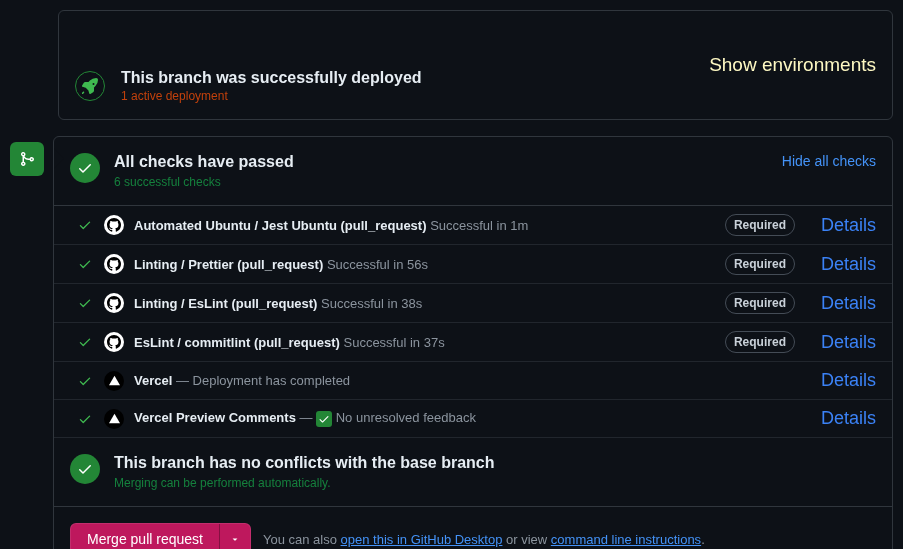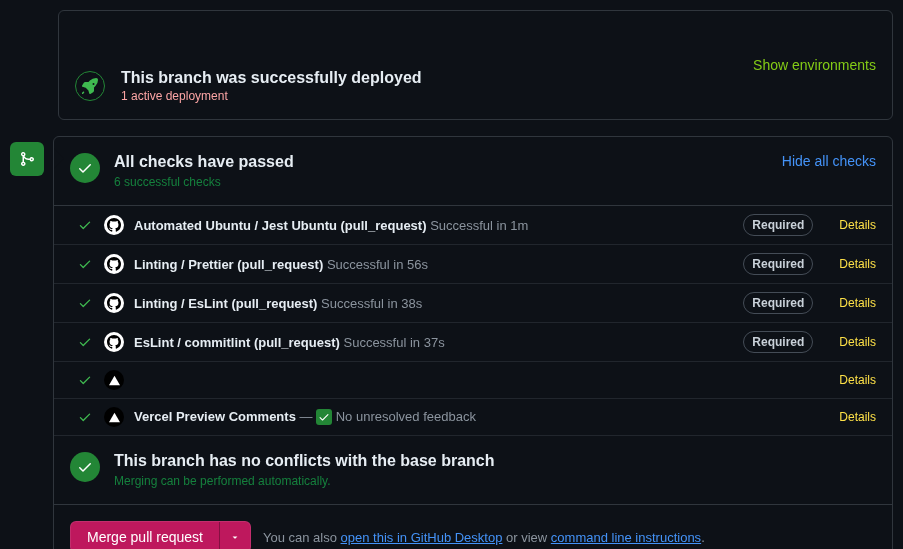--- a/index.html
+++ b/index.html
@@ -22,22 +22,22 @@
     justify-content: space-between;
   }
   .deploy-left { display: flex; align-items: center; gap: 16px; margin-top: 42px; }
   .rocket-circle {
     width: 30px; height: 30px; border-radius: 50%;
     border: 1px solid #238636;
     display: flex; align-items: center; justify-content: center;
     color: #3fb950;
   }
   .deploy-title { font-weight: 600; color: #e6edf3; font-size: 16px; }
-  .deploy-sub { color: #fca5a5; font-size: 12px; margin-top: 2px; }
-  .show-env { color: #84cc16; font-size: 14px; cursor: pointer; }
+  .deploy-sub { color: #c2410c; font-size: 12px; margin-top: 2px; }
+  .show-env { color: #fef9c3; font-size: 19px; cursor: pointer; }
 
   .timeline-row { display: flex; align-items: flex-start; gap: 9px; }
   .timeline-badge {
     width: 34px; height: 34px; border-radius: 6px;
     background: #238636; display: flex; align-items: center; justify-content: center;
     flex-shrink: 0; margin-top: 6px;
   }
   .merge-box {
     flex: 1;
     border: 1px solid #30363d;
@@ -92,21 +92,21 @@
   .req-badge {
     margin-left: auto;
     border: 1px solid #444c56;
     border-radius: 2em;
     padding: 0 8px;
     font-size: 12px;
     font-weight: 600;
     color: #c9d1d9;
     line-height: 20px;
   }
-  .details-link { color: #fde047; margin-left: 16px; cursor:pointer; font-size: 12px; }
+  .details-link { color: #3b82f6; margin-left: 16px; cursor:pointer; font-size: 18px; }
   .inline-check {
     width:16px; height:16px; background:#238636; border-radius:3px;
     display:inline-flex; align-items:center; justify-content:center; color:#fff;
     vertical-align: middle;
   }
   .merge-actions {
     padding: 16px; display:flex; align-items:center; gap: 12px;
   }
   .btn-merge {
     background: #be185d; color:#fff; border:1px solid rgba(240,246,252,0.1);
@@ -224,20 +224,21 @@
           <span class="check-icon">
             <svg width="14" height="14" viewBox="0 0 16 16" fill="currentColor">
               <path d="M13.78 4.22a.75.75 0 0 1 0 1.06l-7.25 7.25a.75.75 0 0 1-1.06 0L2.22 9.28a.75.75 0 0 1 1.06-1.06L6 10.94l6.72-6.72a.75.75 0 0 1 1.06 0z"></path>
             </svg>
           </span>
           <span class="avatar dark">
             <svg width="11" height="11" viewBox="0 0 16 16" fill="#fff">
               <path d="M8 1l8 14H0z"></path>
             </svg>
           </span>
+          <span><span class="check-name">Vercel</span><span class="check-dash"> — </span><span class="check-status">Deployment has completed</span></span>
           <span style="margin-left: auto;"></span>
           <span class="details-link">Details</span>
         </div>
         <div class="check-row">
           <span class="check-icon">
             <svg width="14" height="14" viewBox="0 0 16 16" fill="currentColor">
               <path d="M13.78 4.22a.75.75 0 0 1 0 1.06l-7.25 7.25a.75.75 0 0 1-1.06 0L2.22 9.28a.75.75 0 0 1 1.06-1.06L6 10.94l6.72-6.72a.75.75 0 0 1 1.06 0z"></path>
             </svg>
           </span>
           <span class="avatar dark">

